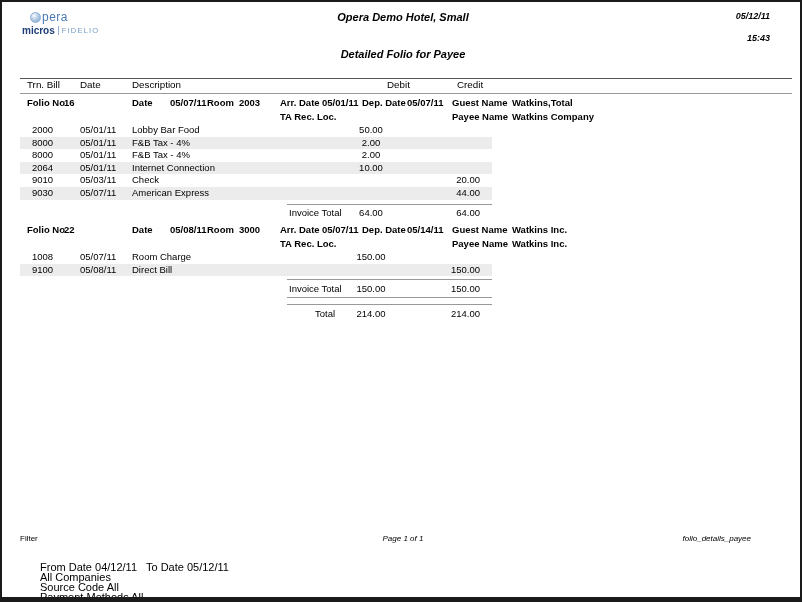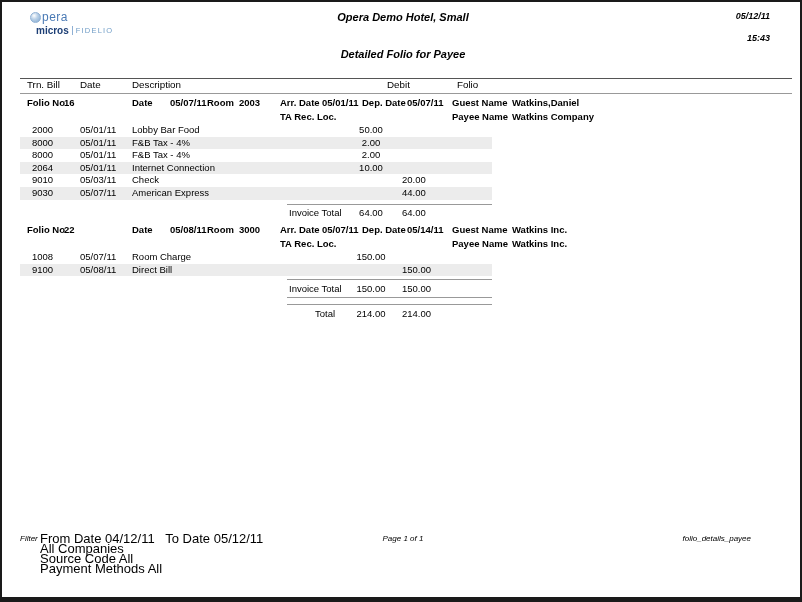--- a/index.html
+++ b/index.html
@@ -13,21 +13,21 @@
 
   
   .logo { position:absolute; left:20px; top:8px; width:120px; }
   .logo-line1 { display:flex; align-items:center; gap:1px; padding-left:8px; }
   .globe {
     width:11px; height:11px; border-radius:50%;
     background:radial-gradient(circle at 35% 30%, #ffffff 0%, #bcd2e8 40%, #7fa6cd 100%);
     border:1px solid #8fb0d4;
   }
   .opera-suffix { font-size:12px; color:#4a7ab5; letter-spacing:0.5px; }
-  .logo-line2 { display:flex; align-items:center; gap:3px; margin-top:1px;margin-left:14px; }
+  .logo-line2 { display:flex; align-items:center; gap:3px; margin-top:1px; }
   .micros { font-size:10px; font-weight:bold; color:#1c3e75; }
   .logo-divider { width:1px; height:9px; background:#8fb0d4; }
   .fidelio { font-size:7.5px; color:#6f9cc6; letter-spacing:1.2px; }
 
   .hotel-name { top:9px; left:0; width:802px; text-align:center; font-size:11px; font-weight:bold; font-style:italic; }
   .report-title { top:46px; left:0; width:802px; text-align:center; font-size:11px; font-weight:bold; font-style:italic; }
   .hdr-date { top:9px; right:30px; text-align:right; font-size:9px; font-weight:bold; font-style:italic; }
   .hdr-time { top:31px; right:30px; text-align:right; font-size:9px; font-weight:bold; font-style:italic; }
 
   
@@ -47,28 +47,28 @@
   .f-arr { left:278px; } .f-arrval { left:320px; }
   .f-dep { left:360px; } .f-depval { left:405px; }
   .f-guest { left:450px; } .f-guestval { left:510px; }
   .f-ta { left:278px; } .f-payee { left:450px; } .f-payeeval { left:510px; }
 
   .trow { position:absolute; left:0; width:802px; height:12.6px; line-height:12.6px; font-size:9.5px; }
   .trow .band { position:absolute; left:18px; top:0; width:472px; height:12.6px; background:transparent; }
   .trow.stripe .band { background:#ececec; }
   .c-code { left:30px; } .c-date { left:78px; } .c-desc { left:130px; }
   .c-debit { left:330px; width:78px; text-align:center; }
-  .c-credit { left:400px; width:78px; text-align:left; }
+  .c-credit { left:400px; width:78px; text-align:right; }
 
   .sumrow { position:absolute; left:0; width:802px; height:12px; font-size:9.5px; }
   .s-label { left:287px; } .s-total-label { left:313px; }
 
   
-  .footer-filter-label { left:18px; top:532px; font-size:8px; font-style:italic; }
-  .footer-lines { position:absolute; left:38px; top:532px; font-size:13px; line-height:10px; }
+  .footer-filter-label { left:18px; top:532px; font-size:8px; }
+  .footer-lines { position:absolute; left:38px; top:560px; font-size:11px; line-height:10px; }
   .footer-lines div { white-space:pre; }
   .footer-page { left:0; top:532px; width:802px; text-align:center; font-size:8px; font-style:italic; }
   .footer-report { right:49px; top:532px; font-size:8px; font-style:italic; }
 </style>
 </head>
 <body>
 
 <div class="page">
 
   <div class="logo">
@@ -87,37 +87,37 @@
   <div class="abs hdr-date">05/12/11</div>
   <div class="abs hdr-time">15:43</div>
   <div class="abs report-title">Detailed Folio for Payee</div>
 
   <div class="rule rule-dark" style="left:18px; top:76px; width:772px;"></div>
   <div class="thead">
     <span class="h-code">Trn. Bill</span>
     <span class="h-date">Date</span>
     <span class="h-desc">Description</span>
     <span class="h-debit">Debit</span>
-    <span class="h-credit">Folio</span>
+    <span class="h-credit">Credit</span>
   </div>
   <div class="rule" style="left:18px; top:91px; width:772px;"></div>
 
   <div class="frow" style="top:95px;">
     <span class="f-no">Folio No</span>
     <span class="f-noval">16</span>
     <span class="f-date">Date</span>
     <span class="f-dateval">05/07/11</span>
     <span class="f-room">Room</span>
     <span class="f-roomval">2003</span>
     <span class="f-arr">Arr. Date</span>
     <span class="f-arrval">05/01/11</span>
     <span class="f-dep">Dep. Date</span>
     <span class="f-depval">05/07/11</span>
     <span class="f-guest">Guest Name</span>
-    <span class="f-guestval">Watkins,Daniel</span>
+    <span class="f-guestval">Watkins,Total</span>
   </div>
   <div class="frow" style="top:109px;">
     <span class="f-ta">TA Rec. Loc.</span>
     <span class="f-payee">Payee Name</span>
     <span class="f-payeeval">Watkins Company</span>
   </div>
 
   <div class="trow" style="top:122px;">
     <span class="band"></span>
     <span class="c-code">2000</span>

